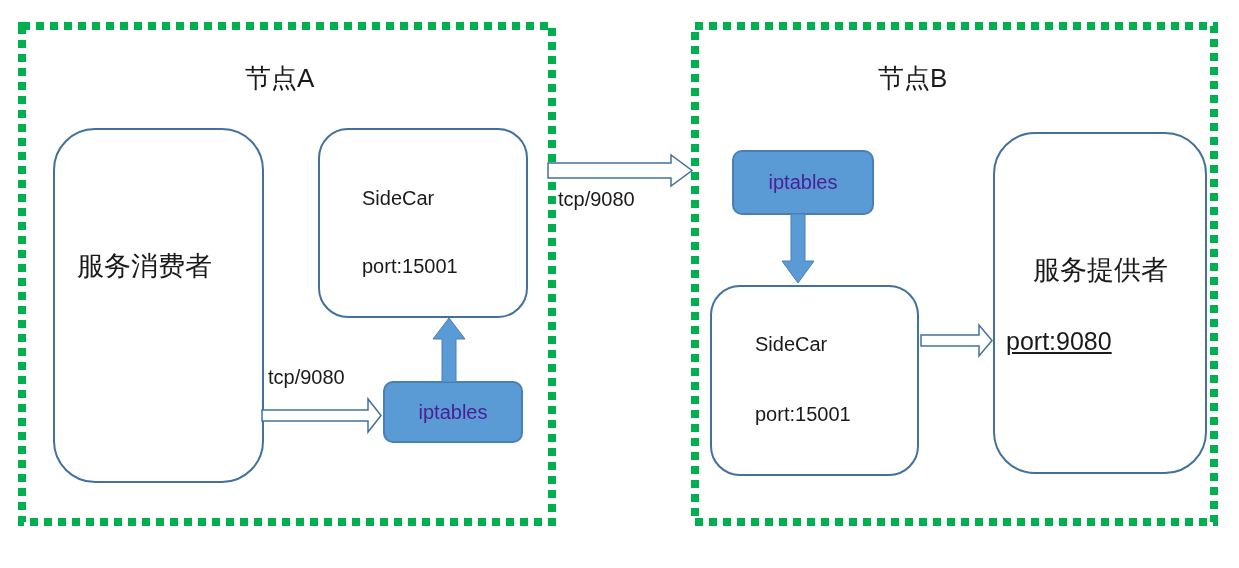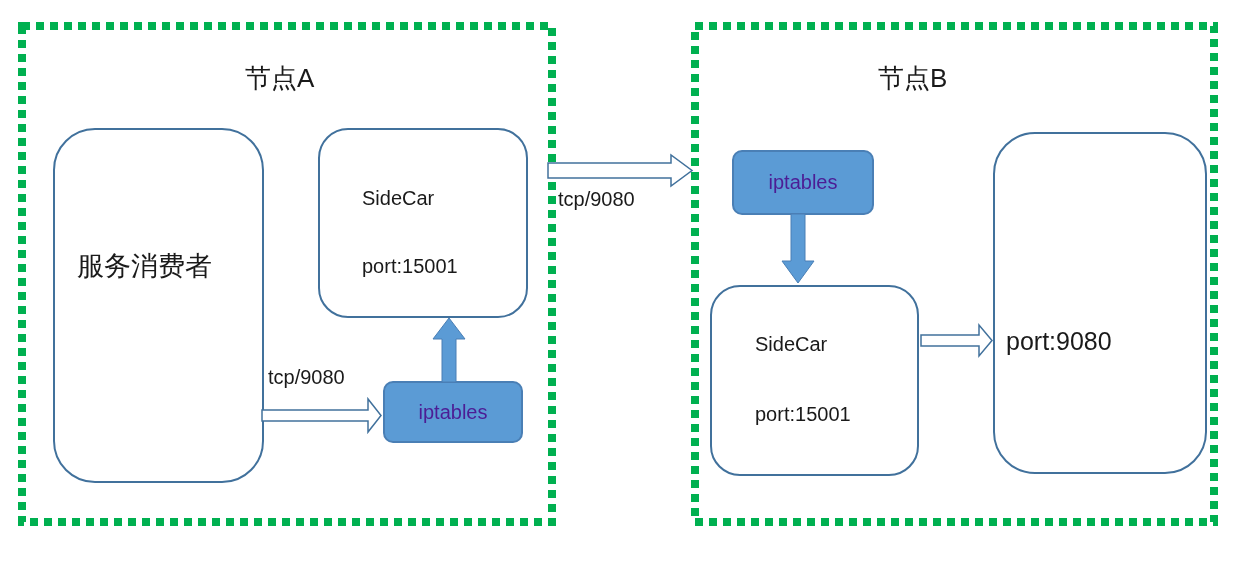--- a/index.html
+++ b/index.html
@@ -61,21 +61,22 @@
 
   <div class="blue-box" style="left:732px;top:150px;width:142px;height:65px;">
     <span>iptables</span>
   </div>
 
   <div class="box mid-round" style="left:710px;top:285px;width:209px;height:191px;"></div>
   <div class="lbl f24" style="left:755px;top:333px;">SideCar</div>
   <div class="lbl f24" style="left:755px;top:403px;">port:15001</div>
 
   <div class="box big-round" style="left:993px;top:132px;width:214px;height:342px;"></div>
-  <div class="lbl f25" style="left:1006px;top:327px;">port:9080</div>
+  <div class="lbl f27" style="left:1033px;top:255px;">服务提供者</div>
+  <div class="lbl f25" style="left:1006px;top:327px;text-decoration:underline;">port:9080</div>
 
   <svg id="overlay" width="1239" height="568" viewBox="0 0 1239 568">
 
     <rect x="22" y="26" width="530" height="496" fill="none" stroke="#00B050" stroke-width="8" stroke-dasharray="8 6"></rect>
 
     <rect x="695" y="26" width="519" height="496" fill="none" stroke="#00B050" stroke-width="8" stroke-dasharray="8 6"></rect>
 
     <polygon points="262,410 368,410 368,399 381,415.5 368,432 368,421 262,421" fill="#ffffff" stroke="#41719C" stroke-width="1.5" stroke-linejoin="miter"></polygon>
 
     <polygon points="442,382 442,339 433,339 449,318 465,339 456,339 456,382" fill="#5B9BD5" stroke="#4A7FB5" stroke-width="1"></polygon>

